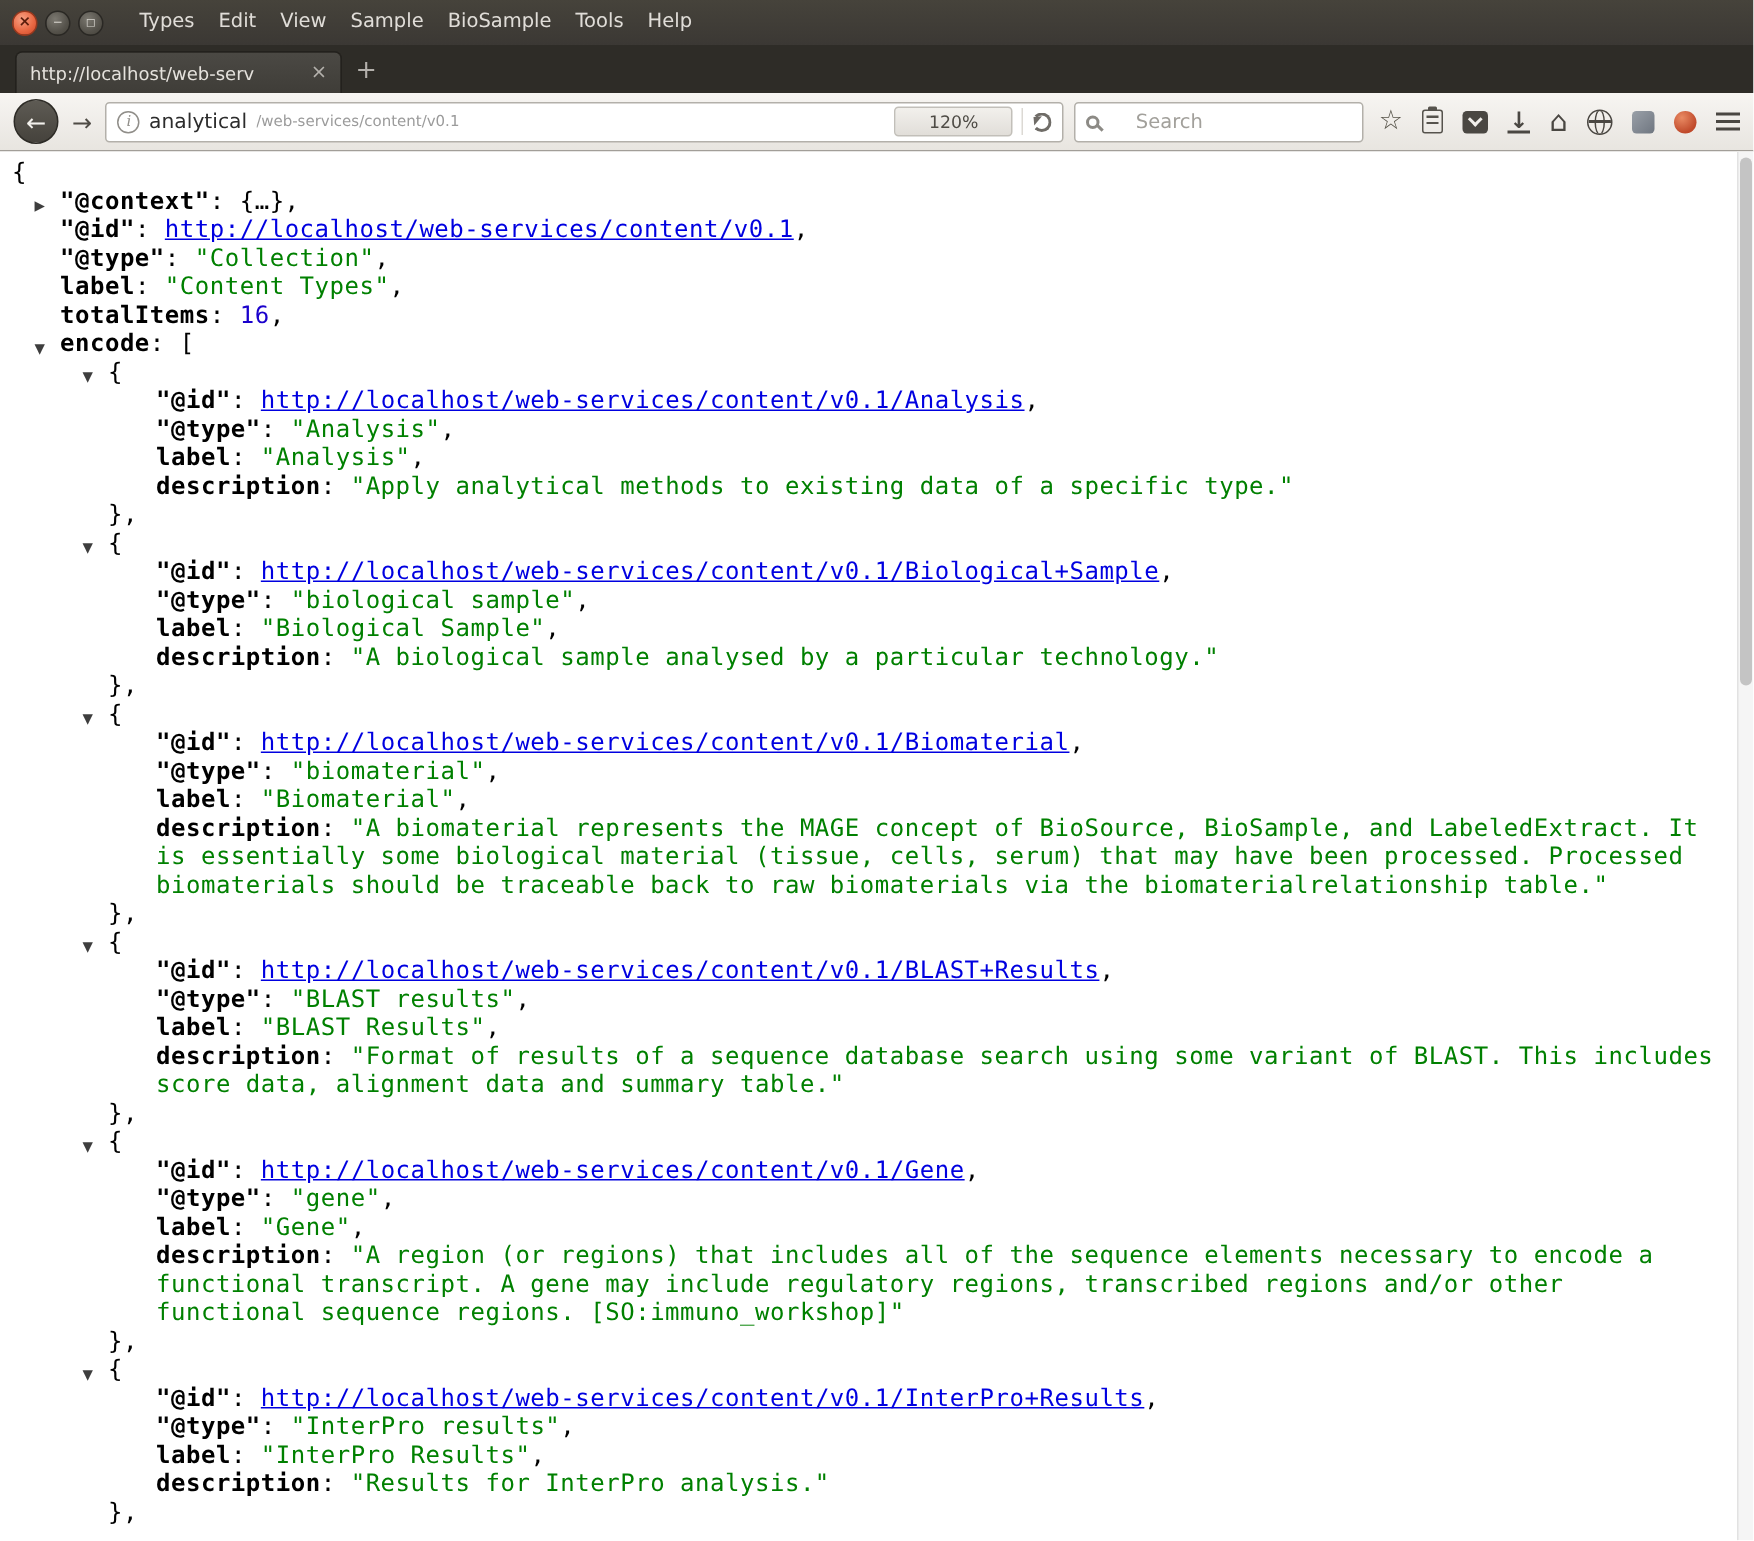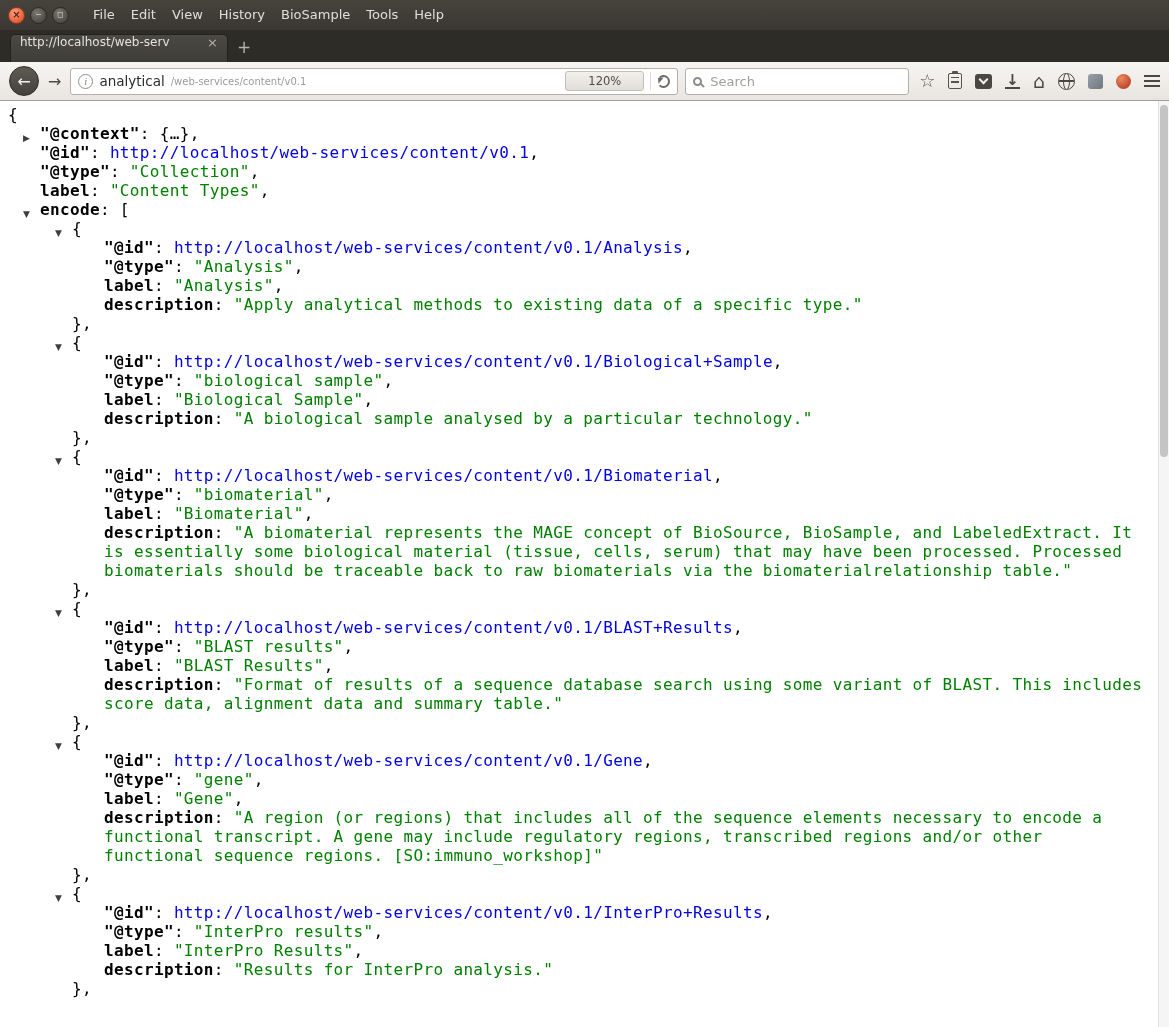--- a/index.html
+++ b/index.html
@@ -10,38 +10,38 @@
   .menubar{height:30px;background:linear-gradient(#46433b,#3b3834);display:flex;align-items:center;padding-left:8px}
   .winbtns{display:flex;align-items:center;gap:5px}
   .winbtn{width:17px;height:17px;border-radius:50%;display:inline-flex;align-items:center;justify-content:center;font-size:10px;line-height:1;cursor:default}
   .winbtn.close{background:radial-gradient(circle at 38% 32%,#f8a184,#ea6a45 55%,#ce4526);border:1px solid #96381e;color:#5c1d0c;font-weight:bold}
   .winbtn.minmax{background:radial-gradient(circle at 38% 32%,#7b7870,#55524b 60%,#434038);border:1px solid #2a2824;color:#d9d6d0;font-size:8px}
   .menus{display:flex;margin-left:16px}
   .menu-item{color:#e0ddd8;font-size:13px;line-height:30px;padding:0 8px;cursor:default}
 
   
   .tabbar{height:32px;background:#2e2c27;display:flex;align-items:flex-end;padding-left:10px}
-  .tab{height:28px;width:218px;background:linear-gradient(#4b4944,#3f3d38);border:1px solid #23211d;border-bottom:none;border-radius:5px 5px 0 0;display:flex;padding:0 9px;gap:7px}
+  .tab{height:28px;width:218px;background:linear-gradient(#4b4944,#3f3d38);border:1px solid #23211d;border-bottom:none;border-radius:5px 5px 0 0;display:flex;align-items:center;padding:0 9px;gap:7px}
   .tab-title{color:#e5e2dd;font-size:12px;white-space:nowrap;overflow:hidden;flex:1}
   .tab-close{color:#b4b1ac;font-size:13px;cursor:pointer}
   .newtab{color:#b4b1ac;font-size:17px;line-height:1;padding:4px 9px;margin-bottom:2px;cursor:pointer}
 
   
   .navbar{height:39px;background:linear-gradient(#f7f5f2,#e8e5e0);border-bottom:1px solid #a29e98;display:flex;align-items:center;padding:0 9px;gap:7px}
   .back{width:30px;height:30px;border-radius:50%;background:linear-gradient(#5e5b54,#45423c);border:1px solid #2d2b26;color:#f3f1ed;display:flex;align-items:center;justify-content:center;font-size:16px;cursor:pointer;flex:0 0 auto}
   .fwd{color:#4e4b45;font-size:16px;padding:0 2px;cursor:pointer}
   .urlbar{flex:1;height:27px;background:#fff;border:1px solid #b3b0aa;border-radius:3px;display:flex;align-items:center;padding:0 7px;gap:6px;min-width:0;cursor:text}
   .info-icon{width:15px;height:15px;border-radius:50%;border:1px solid #908e89;color:#908e89;font-size:10px;display:flex;align-items:center;justify-content:center;font-style:italic;font-family:"DejaVu Serif",serif;flex:0 0 auto}
   .url-host{color:#2c2c2c;font-size:13.5px;white-space:nowrap}
   .url-path{color:#9b9b9b;font-size:10px;flex:1;white-space:nowrap;overflow:hidden}
   .zoom-badge{background:linear-gradient(#f2f0ec,#e1ded9);border:1px solid #c2bfb9;border-radius:3px;color:#4e4b45;font-size:11.5px;padding:2px 22px;white-space:nowrap;cursor:pointer}
   .vsep{width:1px;height:18px;background:#dcd9d4}
   .reload{width:13px;height:13px;border:2px solid #6f6c67;border-radius:50%;border-left-color:transparent;position:relative;cursor:pointer;flex:0 0 auto}
   .reload::after{content:"";position:absolute;left:-5px;top:-3px;border:4px solid transparent;border-right-color:#6f6c67;transform:rotate(40deg)}
-  .searchbar{width:224px;height:27px;background:#fff;border:1px solid #b3b0aa;border-radius:3px;display:flex;align-items:center;padding:0 7px;gap:6px;flex:0 0 auto}
+  .searchbar{width:193px;height:27px;background:#fff;border:1px solid #b3b0aa;border-radius:3px;display:flex;align-items:center;padding:0 7px;gap:22px;flex:0 0 auto}
   .mag{width:9px;height:9px;border:2px solid #8c8a85;border-radius:50%;position:relative;flex:0 0 auto}
   .mag::after{content:"";position:absolute;width:6px;height:2px;background:#8c8a85;transform:rotate(45deg);right:-5px;bottom:-2px}
   .search-input{border:none;outline:none;flex:1;font-size:13px;color:#333;font-family:"DejaVu Sans",sans-serif;min-width:0;background:transparent}
   .search-input::placeholder{color:#a2a09b}
   .tool-icons{display:flex;align-items:center;gap:13px;margin-left:3px;flex:0 0 auto}
   .ticon{display:flex;align-items:center;justify-content:center;cursor:pointer}
   .star{font-size:18px;color:#565349;line-height:1}
   .clip{width:14px;height:16px;border:1.5px solid #56534d;border-radius:2px;position:relative}
   .clip::before{content:"";position:absolute;top:-3px;left:3px;width:6px;height:3px;background:#56534d;border-radius:1px}
   .clip::after{content:"";position:absolute;left:2px;right:2px;top:3px;height:9px;background:repeating-linear-gradient(#56534d 0 1.5px,transparent 1.5px 4.5px)}
@@ -64,38 +64,38 @@
   .ind1{padding-left:40px}
   .ind2{padding-left:72px}
   .ind3{padding-left:104px}
   .toggle{position:absolute;font-size:9px;color:#3e3e3e;top:5px;font-family:"DejaVu Sans",sans-serif;letter-spacing:0;cursor:pointer}
   .ind1 > .toggle{left:23px}
   .ind2 > .toggle{left:55px}
   .t-key{font-weight:bold;color:#000}
   .t-punct{color:#000}
   .t-str{color:#008000}
   .t-num{color:#1a01cc}
-  .t-link{color:#0000e0;cursor:pointer}
+  .t-link{color:#0000e0;text-decoration:underline;cursor:pointer}
   .scrollbar{position:absolute;right:0;top:0;bottom:0;width:11px;background:#f5f5f5;border-left:1px solid #e2e2e2}
   .thumb{position:absolute;left:1px;right:1px;top:4px;height:352px;background:#c4c4c4;border-radius:5px;cursor:pointer}
 </style>
 </head>
 <body>
 
 <div class="menubar">
   <div class="winbtns">
     <span class="winbtn close">×</span>
     <span class="winbtn minmax">−</span>
     <span class="winbtn minmax">◻</span>
   </div>
   <div class="menus">
-    <span class="menu-item">File</span>
+    <span class="menu-item">Types</span>
     <span class="menu-item">Edit</span>
     <span class="menu-item">View</span>
-    <span class="menu-item">History</span>
+    <span class="menu-item">Sample</span>
     <span class="menu-item">BioSample</span>
     <span class="menu-item">Tools</span>
     <span class="menu-item">Help</span>
   </div>
 </div>
 
 <div class="tabbar">
   <div class="tab">
     <span class="tab-title">http://localhost/web-serv</span>
     <span class="tab-close">×</span>
@@ -151,20 +151,21 @@
   </div>
 </div>
 
 <div class="content">
   <div id="json-view">
       <div class="jline ind0"><span class="t-punct">{</span></div>
       <div class="jline ind1"><span class="toggle">▶</span><span class="t-key">"@context"</span><span class="t-punct">: {…},</span></div>
       <div class="jline ind1"><span class="t-key">"@id"</span><span class="t-punct">: </span><span class="t-link">http://localhost/web-services/content/v0.1</span><span class="t-punct">,</span></div>
       <div class="jline ind1"><span class="t-key">"@type"</span><span class="t-punct">: </span><span class="t-str">"Collection"</span><span class="t-punct">,</span></div>
       <div class="jline ind1"><span class="t-key">label</span><span class="t-punct">: </span><span class="t-str">"Content Types"</span><span class="t-punct">,</span></div>
+      <div class="jline ind1"><span class="t-key">totalItems</span><span class="t-punct">: </span><span class="t-num">16</span><span class="t-punct">,</span></div>
       <div class="jline ind1"><span class="toggle">▼</span><span class="t-key">encode</span><span class="t-punct">: [</span></div>
       <div class="jline ind2"><span class="toggle">▼</span><span class="t-punct">{</span></div>
       <div class="jline ind3"><span class="t-key">"@id"</span><span class="t-punct">: </span><span class="t-link">http://localhost/web-services/content/v0.1/Analysis</span><span class="t-punct">,</span></div>
       <div class="jline ind3"><span class="t-key">"@type"</span><span class="t-punct">: </span><span class="t-str">"Analysis"</span><span class="t-punct">,</span></div>
       <div class="jline ind3"><span class="t-key">label</span><span class="t-punct">: </span><span class="t-str">"Analysis"</span><span class="t-punct">,</span></div>
       <div class="jline ind3"><span class="t-key">description</span><span class="t-punct">: </span><span class="t-str">"Apply analytical methods to existing data of a specific type."</span></div>
       <div class="jline ind2"><span class="t-punct">},</span></div>
       <div class="jline ind2"><span class="toggle">▼</span><span class="t-punct">{</span></div>
       <div class="jline ind3"><span class="t-key">"@id"</span><span class="t-punct">: </span><span class="t-link">http://localhost/web-services/content/v0.1/Biological+Sample</span><span class="t-punct">,</span></div>
       <div class="jline ind3"><span class="t-key">"@type"</span><span class="t-punct">: </span><span class="t-str">"biological sample"</span><span class="t-punct">,</span></div>

